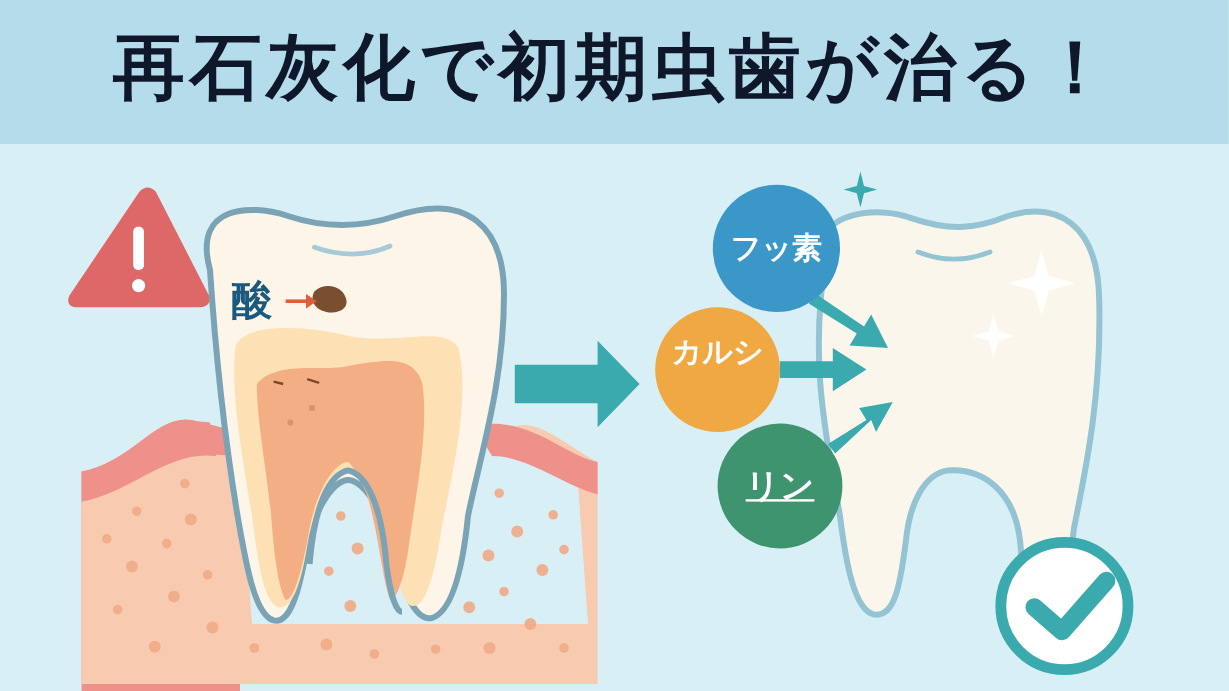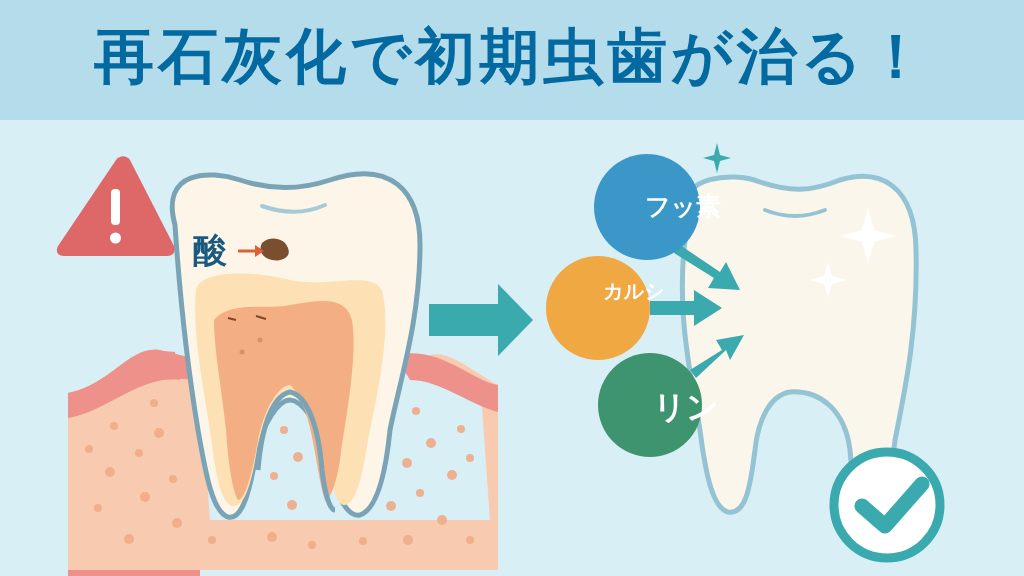--- a/index.html
+++ b/index.html
@@ -1,21 +1,21 @@
 <!DOCTYPE html>
 <html><head>
 <meta charset="utf-8">
 <style>
   html,body{margin:0;padding:0;}
   body{width:1024px;height:576px;overflow:hidden;position:relative;background:#d6eef5;font-family:"DejaVu Sans",sans-serif;}
   .header{position:absolute;left:0;top:0;width:1024px;height:120px;background:#b5dcea;display:flex;align-items:center;justify-content:center;}
-  .title{font-family:"DejaVu Sans",sans-serif;font-weight:bold;font-size:60px;color:#0369a1;letter-spacing:4px;margin-top:-6px;}
+  .title{font-family:"DejaVu Sans",sans-serif;font-weight:bold;font-size:60px;color:#0f172a;letter-spacing:4px;margin-top:-6px;}
   .content{position:absolute;left:0;top:120px;width:1024px;height:456px;background:#d8eff6;}
   svg{position:absolute;left:0;top:0;}
-  .label{position:absolute;color:#fff;font-weight:bold;text-align:center;line-height:1.15;padding-left:36px;}
+  .label{position:absolute;color:#fff;font-weight:bold;text-align:center;line-height:1.15;}
   .acid{position:absolute;left:193px;top:228px;font-weight:bold;font-size:34px;color:#1a5a80;}
 </style>
 </head>
 <body>
 
 <div class="header">
   <div class="title">再石灰化で初期虫歯が治る！</div>
 </div>
 
 <div class="content"></div>
@@ -105,16 +105,16 @@
   </g>
 
   <circle cx="647" cy="207" r="53" fill="#3b97c7"></circle>
   <circle cx="598" cy="308" r="52" fill="#f0a843"></circle>
   <circle cx="650" cy="405" r="52" fill="#3f9470"></circle>
 </svg>
 
 <div class="acid">酸</div>
 
 <div class="label" style="left:594px;top:193px;width:106px;font-size:25px;">フッ素</div>
-<div class="label" style="left:546px;top:280px;width:104px;font-size:20px;text-align:center;">
+<div class="label" style="left:546px;top:280px;width:104px;font-size:25px;text-align:center;">
   <div>カルシ</div>
 </div>
-<div class="label" style="left:598px;top:389px;width:104px;font-size:32px;">リン</div>
+<div class="label" style="left:598px;top:389px;width:104px;font-size:28px;text-decoration:underline;">リン</div>
 
 </body></html>

